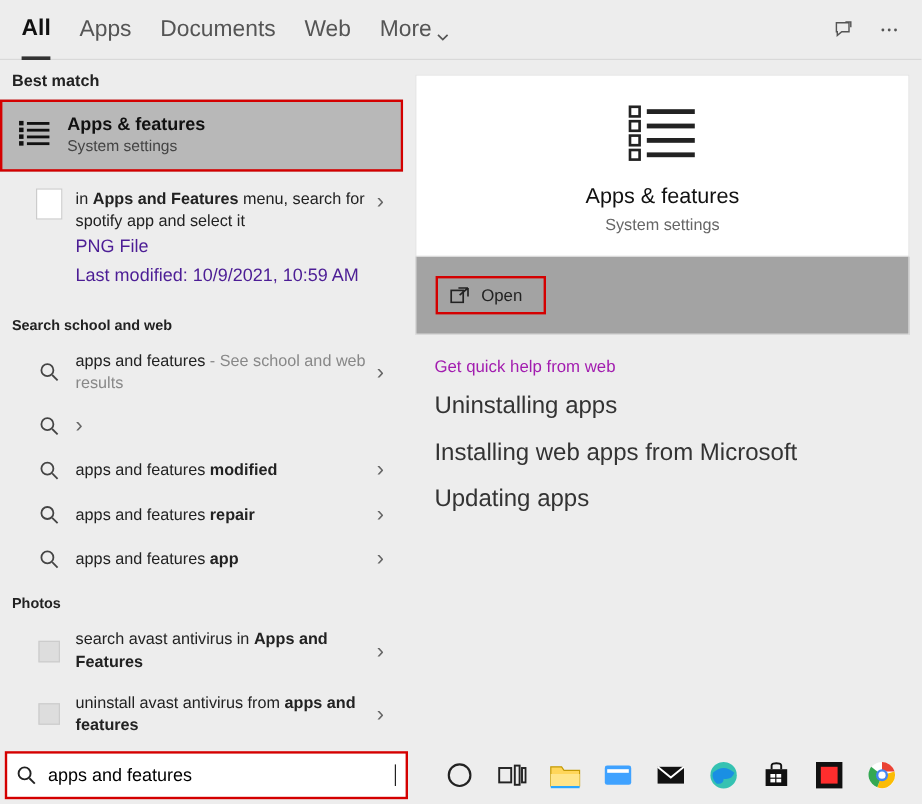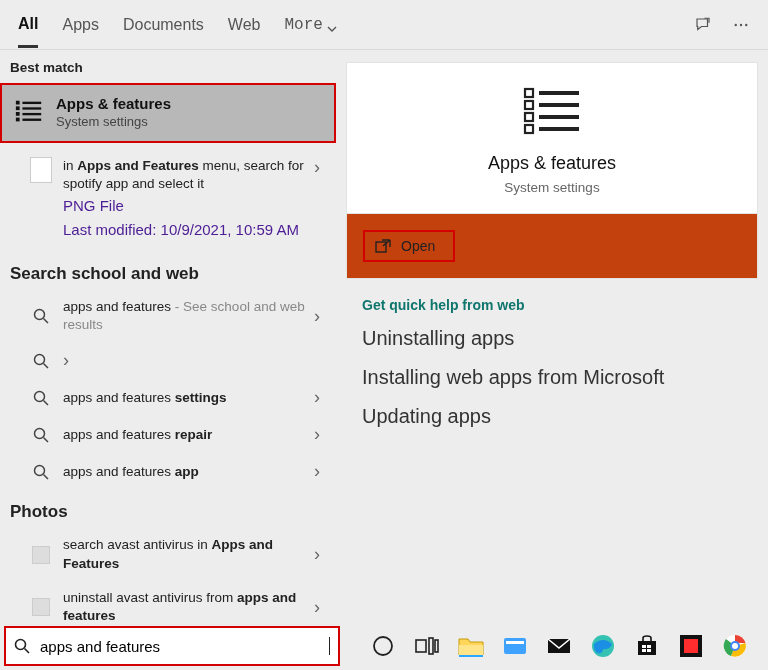--- a/index.html
+++ b/index.html
@@ -1,22 +1,22 @@
 <!DOCTYPE html>
 <html><head>
 <meta charset="utf-8">
 <style>
 * { box-sizing: border-box; margin: 0; padding: 0; }
 body { font-family: "Segoe UI", Arial, sans-serif; width: 768px; height: 670px; background: #ededed; overflow: hidden; position: relative; }
 
 
 .header { display: flex; align-items: center; height: 50px; padding: 0 18px; border-bottom: 1px solid #d9d9d9; background: #ededed; }
-.tab { font-size: 16px; color: #555; margin-right: 24px; padding: 13px 0 12px 0; cursor: pointer; }
+.tab { font-size: 19px; color: #555; margin-right: 24px; padding: 13px 0 12px 0; cursor: pointer; }
 .tab.active { color: #111; font-weight: 600; border-bottom: 3px solid #333; }
-.tab.more { display: inline-flex; align-items: flex-end; font-family: Liberation Mono, monospace; }
+.tab.more { display: inline-flex; align-items: flex-end; }
 .header-icons { margin-left: auto; display: flex; align-items: center; gap: 20px; color: #555; }
 .header-icons .icon { width: 18px; height: 18px; }
 
 
 .main { display: flex; height: calc(670px - 50px - 48px); }
 .left { width: 336px; background: #ededed; overflow: hidden; }
 .right { flex: 1; background: #ededed; padding: 12px 10px 0 10px; }
 
 .section-label { font-size: 13.5px; font-weight: 700; color: #222; padding: 10px 10px 8px 10px; }
 
@@ -28,35 +28,35 @@
 
 
 .result { display: flex; align-items: center; padding: 8px 10px; position: relative; cursor: pointer; margin-left: 19px; }
 .result .thumb { width: 24px; display: flex; justify-content: center; margin-right: 10px; color: #444; flex-shrink: 0; }
 .result .content { flex: 1; font-size: 13.5px; color: #222; line-height: 1.35; }
 .result .chev { color: #666; font-size: 18px; padding-right: 6px; }
 
 .png-item .thumb-img { width: 22px; height: 26px; background: #fff; border: 1px solid #ccc; position: relative; }
 .png-item .meta { color: #4c1d95; font-size: 15px; margin-top: 3px; }
 
-.sectitle { font-size: 17px; font-weight: 700; color: #222; padding: 12px 10px 6px 10px; }
+.sectitle { font-size: 12px; font-weight: 700; color: #222; padding: 12px 10px 6px 10px; }
 
 .muted { color: #888; }
 
 
 .details-card { background: #fff; border: 1px solid #e3e3e3; padding: 22px 0 18px 0; text-align: center; }
 .details-icon { margin: 0 auto 12px auto; }
 .details-title { font-size: 18px; color: #111; margin-top: 6px; }
 .details-sub { font-size: 13.5px; color: #666; margin-top: 6px; }
-.details-actions { background: #c2410c; border: 1px solid #e3e3e3; border-top: none; padding: 16px 16px; }
+.details-actions { background: #a3a3a3; border: 1px solid #e3e3e3; border-top: none; padding: 16px 16px; }
 .open-btn { display: inline-flex; align-items: center; gap: 10px; border: 2px solid #d40000; padding: 6px 18px 6px 10px; font-size: 14px; color: #222; cursor: pointer; }
 .open-btn .icon { width: 16px; height: 14px; }
 
 .quick-help { padding: 18px 16px; }
-.quick-help h4 { font-size: 14px; font-weight: 700; color: #0f766e; margin-bottom: 14px; }
+.quick-help h4 { font-size: 14px; font-weight: 400; color: #a21caf; margin-bottom: 14px; }
 .quick-help .link { display: block; font-size: 20px; color: #333; margin-bottom: 16px; cursor: pointer; }
 
 
 .bottom { position: absolute; bottom: 0; left: 0; right: 0; height: 48px; display: flex; background: #ededed; }
 .searchbox { width: 336px; height: 40px; margin: 4px 0 4px 4px; border: 2px solid #d40000; background: #fff; display: flex; align-items: center; padding: 0 8px; }
 .searchbox .icon { width: 16px; height: 16px; margin-right: 10px; color: #333; flex-shrink: 0; }
 .searchbox input { border: none; outline: none; font-size: 15px; flex: 1; background: transparent; }
 .caret { display: inline-block; width: 1px; height: 18px; background: #222; vertical-align: middle; }
 
 .taskbar { flex: 1; display: flex; align-items: center; gap: 18px; padding-left: 30px; }
@@ -148,21 +148,21 @@
         </div>
       <div class="chev">›</div>
     </div>
     <div class="result">
       <div class="thumb">
           <svg width="16" height="16" viewBox="0 0 16 16">
             <circle cx="6.5" cy="6.5" r="5" stroke="#444" stroke-width="1.5" fill="none"></circle>
             <line x1="10.5" y1="10.5" x2="15" y2="15" stroke="#444" stroke-width="1.5"></line>
           </svg>
         </div>
-      <div class="content"><span>apps and features </span><b>settings</b></div>
+      <div class="content"><span>apps and features </span><b>modified</b></div>
       <div class="chev">›</div>
     </div>
     <div class="result">
       <div class="thumb">
           <svg width="16" height="16" viewBox="0 0 16 16">
             <circle cx="6.5" cy="6.5" r="5" stroke="#444" stroke-width="1.5" fill="none"></circle>
             <line x1="10.5" y1="10.5" x2="15" y2="15" stroke="#444" stroke-width="1.5"></line>
           </svg>
         </div>
       <div class="content"><span>apps and features </span><b>repair</b></div>

